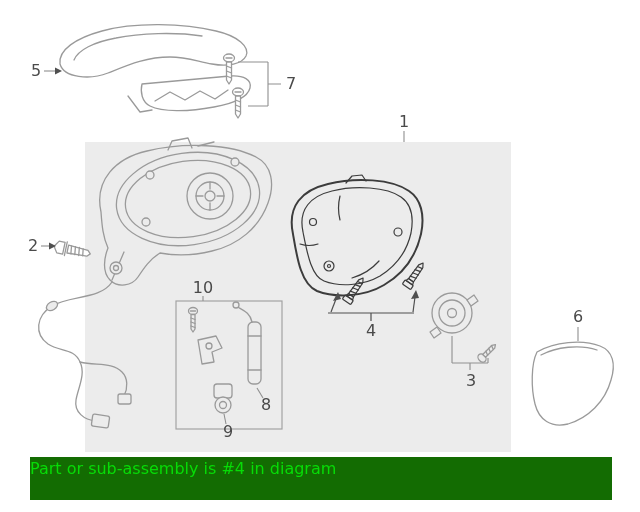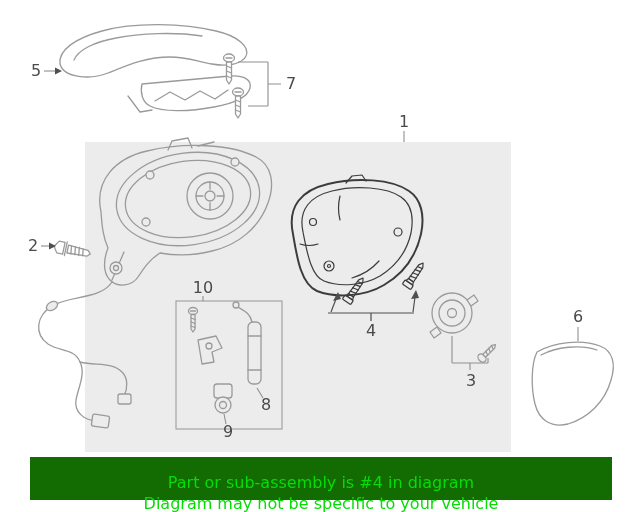--- a/index.html
+++ b/index.html
@@ -10,21 +10,21 @@
   .fillw{fill:#ffffff;}
   .fillg{fill:var(--region-fill,#ececec);}
   .hl{stroke:var(--highlight,#3c3c3c);stroke-width:2;fill:none;stroke-linecap:round;stroke-linejoin:round;}
   .hl2{stroke:var(--highlight,#3c3c3c);stroke-width:1.2;fill:none;stroke-linecap:round;stroke-linejoin:round;}
   .lead{stroke:#8f8f8f;stroke-width:1.1;fill:none;}
   .lead4{stroke:#4f4f4f;stroke-width:1.2;fill:none;}
   .ah{fill:#4f4f4f;stroke:none;}
   .lbl{font:16px "DejaVu Sans",sans-serif;fill:var(--label,#4a4a4a);text-anchor:middle;}
   .banner{position:absolute;left:30px;top:457px;width:582px;height:43px;box-sizing:border-box;
           background:var(--banner-bg,#136c02);color:var(--banner-text,#07dc07);
-          text-align:center;font:16px/21px "DejaVu Sans",sans-serif;padding-top:15px;}
+          text-align:left;font:16px/21px "DejaVu Sans",sans-serif;padding-top:1px;}
 </style>
 </head>
 <body>
 
 <div class="stage">
 
 <svg width="640" height="455" viewBox="0 0 640 455">
 
   <g>
     <rect x="85" y="142" width="426" height="310" class="fillg"></rect>
@@ -199,16 +199,15 @@
   </g>
   <g>
     <text x="578" y="322" class="lbl">6</text>
     <line x1="578" y1="327" x2="578" y2="341" class="lead"></line>
   </g>
 
 </svg>
 
 <div class="banner">
   <div>Part or sub-assembly is #4 in diagram</div>
-  <div>Diagram may not be specific to your vehicle</div>
 </div>
 
 </div>
 
 </body></html>

